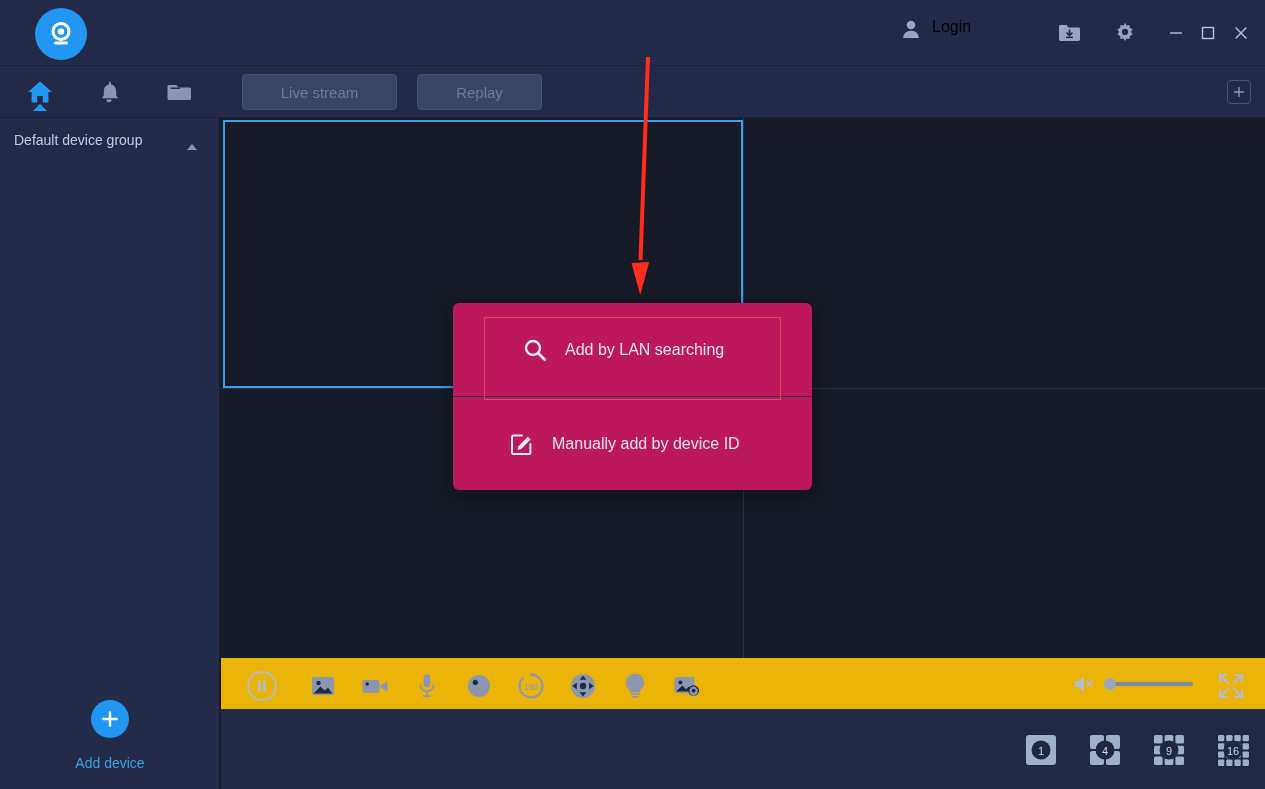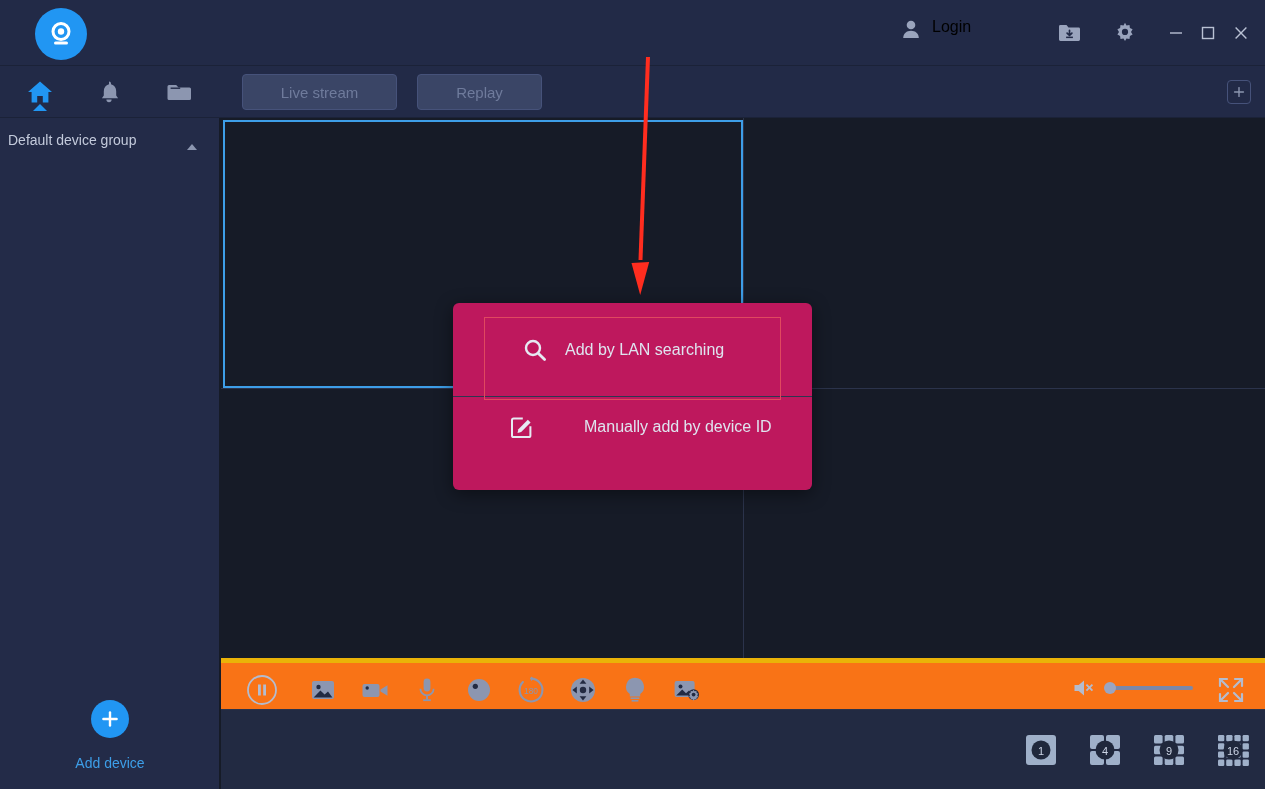--- a/index.html
+++ b/index.html
@@ -56,21 +56,21 @@
 
   
   #sidebar {
     position: absolute; left: 0; top: 118px; width: 220px; height: 671px;
     background: #232b48; border-right: 1px solid #161b27;
   }
   #group-row {
     position: absolute; left: 0; top: 0; width: 220px; height: 44px;
     display: flex; align-items: center; cursor: pointer;
   }
-  #group-label { margin-left: 8px; color: #c3cadb; font-size: 14px; }
+  #group-label { margin-left: 14px; color: #c3cadb; font-size: 14px; }
   #group-caret { position: absolute; right: 22px; top: 19px; }
   #add-device {
     position: absolute; left: 0; bottom: 18px; width: 220px;
     display: flex; flex-direction: column; align-items: center; cursor: pointer;
   }
   #add-device-circle {
     width: 38px; height: 38px; border-radius: 50%; background: #2196f3;
     display: flex; align-items: center; justify-content: center;
   }
   #add-device-label { margin-top: 17px; color: #3d9ee8; font-size: 14px; }
@@ -113,21 +113,21 @@
     background: #2b334b;
   }
   #pane-selected {
     position: absolute; left: 2px; top: 2px; width: 520px; height: 268px;
     border: 2px solid #3d9ee8; pointer-events: none;
   }
 
   
   #controlbar {
     position: absolute; left: 221px; top: 658px; width: 1044px; height: 52px;
-    background: #f97316; border-top: 5px solid #eab308; border-bottom: 1px solid #2b334b;
+    background: #eab308; border-top: 1px solid #eab308; border-bottom: 1px solid #2b334b;
   }
   .ctl {
     position: absolute; top: 10px; width: 34px; height: 34px;
     display: flex; align-items: center; justify-content: center; cursor: pointer;
   }
   #ctl-pause   { left: 24px; }
   #ctl-snap    { left: 85px; }
   #ctl-record  { left: 137px; }
   #ctl-mic     { left: 189px; }
   #ctl-fisheye { left: 241px; }
@@ -171,21 +171,21 @@
   #popup {
     position: absolute; left: 453px; top: 303px; width: 359px; height: 187px;
     background: #be185d; border-radius: 6px;
     box-shadow: 0 4px 18px rgba(0,0,0,.45);
   }
   .popup-item {
     position: absolute; left: 0; width: 359px; height: 93px;
     display: flex; align-items: center; cursor: pointer;
   }
   #popup-lan { top: 0; }
-  #popup-manual { top: 77px; gap: 32px; }
+  #popup-manual { top: 94px; }
   .popup-icon { margin-left: 70px; display: flex; align-items: center; }
   #popup-manual .popup-icon { margin-left: 57px; }
   .popup-label { margin-left: 18px; color: #dfe4ef; font-size: 16px; }
   #popup-divider {
     position: absolute; left: 0; top: 93px; width: 359px; height: 1px;
     background: #2e3650;
   }
   #popup-highlight {
     position: absolute; left: 31px; top: 14px; width: 297px; height: 83px;
     border: 1px solid #e0485f; pointer-events: none;

